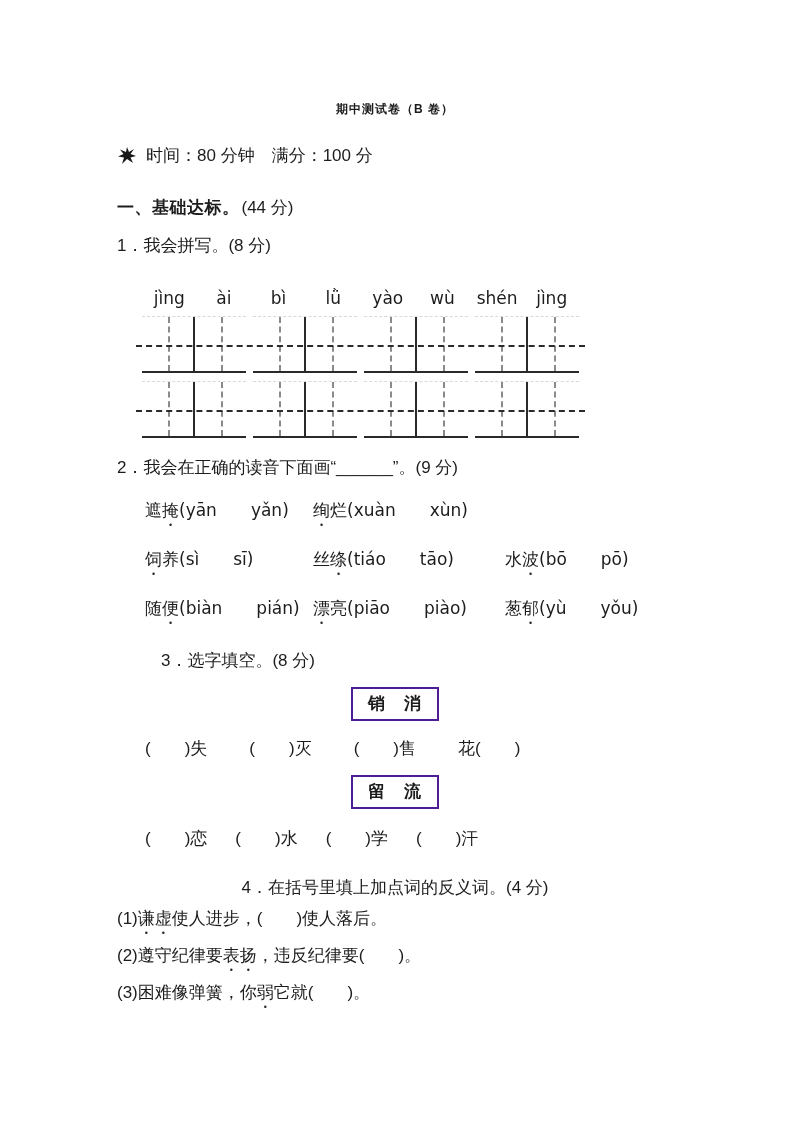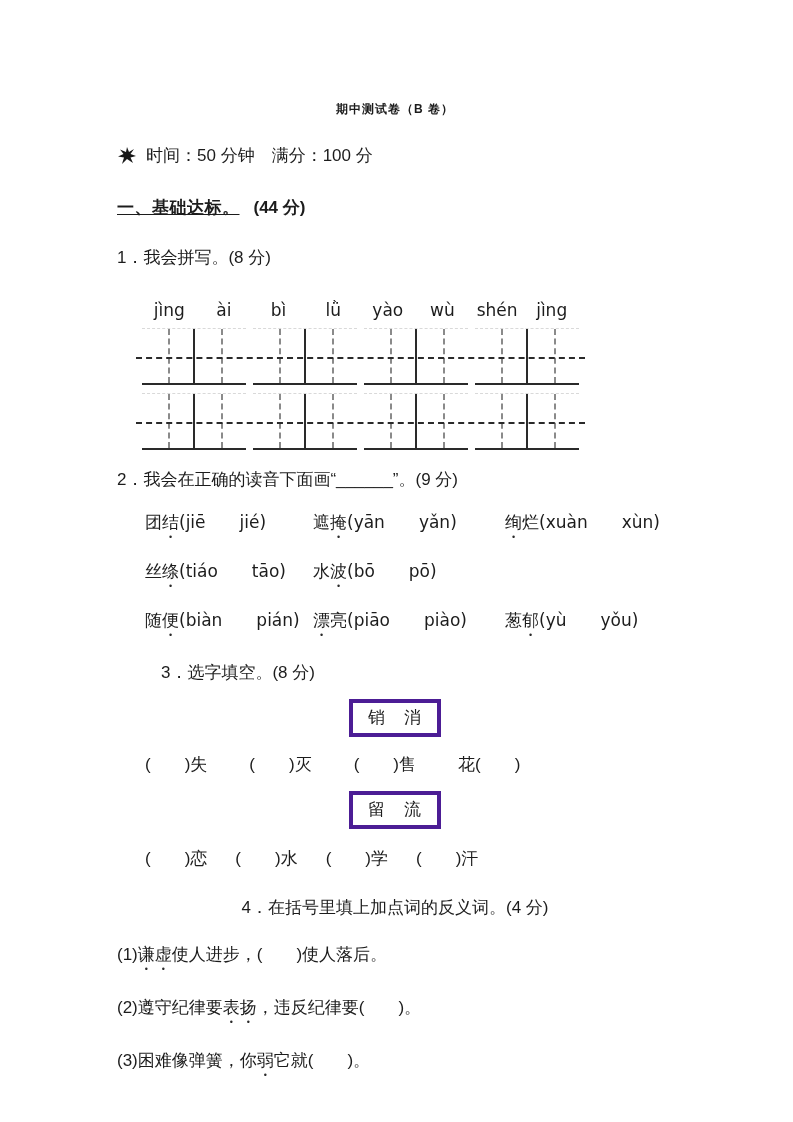--- a/index.html
+++ b/index.html
@@ -15,24 +15,24 @@
   .title {
     text-align:center; font-size:12px; font-weight:bold;
     letter-spacing:1px; line-height:26px;
   }
 
   .meta { display:flex; align-items:center; gap:9px; margin-top:21px; line-height:26px; }
   .ico { display:inline-flex; width:20px; height:20px; }
   .ico svg { width:20px; height:20px; }
 
   .sec-heading { margin-top:26px; font-size:17px; line-height:26px; }
-  .sec-heading .b { font-weight:bold; letter-spacing:0.5px;text-decoration:underline; }
-  .sec-heading .score { font-weight:700; margin-left:14px; }
-
-  .q-label { margin-top:24px; line-height:26px; }
+  .sec-heading .b { font-weight:bold; letter-spacing:0.5px; }
+  .sec-heading .score { font-weight:400; margin-left:2px; }
+
+  .q-label { margin-top:12px; line-height:26px; }
   .q-label.mt-lg { margin-top:20px;margin-left:44px; }
   .q-label.mt-xl { margin-top:22px;text-align:center; }
 
   .py { font-family:"DejaVu Sans", sans-serif; }
 
   .py-row { display:flex; width:437px; margin:28px 0 0 25px; }
   .py-row .py { flex:1; text-align:center; font-size:17px; line-height:22px; }
 
   .tian-row { position:relative; display:flex; gap:7px; width:437px; height:57px; margin:7px 0 0 25px; }
   .tian-group {
@@ -60,45 +60,45 @@
 
   .dot-under {
     -webkit-text-emphasis:filled dot #2a2a2a;
     text-emphasis:filled dot #2a2a2a;
     -webkit-text-emphasis-position:under right;
     text-emphasis-position:under right;
   }
 
   .charbox-wrap { display:flex; justify-content:center; margin-top:13px; }
   .charbox {
-    border:4px solid #4c1d95; padding:2px 15px; line-height:26px;
-    font-size:17px; letter-spacing:1px;
+    border:2px solid #4c1d95; padding:2px 15px; line-height:26px;
+    font-size:17px; letter-spacing:1px;font-weight:bold;
   }
   .fill-row { display:flex; margin:14px 0 0 28px; line-height:28px; white-space:pre; }
   .fill-row.g-lg { gap:42px; }
   .fill-row.g-sm { gap:28px; }
 
-  .sentence { margin-top:20px; line-height:28px; }
+  .sentence { margin-top:4px; line-height:28px; }
   .sentence:first-of-type { margin-top:11px; }
   .sentence .num { font-family:"Liberation Sans", sans-serif; }
 </style>
 </head>
 <body>
 
 <div class="sheet">
 
   <h1 class="title">期中测试卷（B 卷）</h1>
 
   <div class="meta">
     <span class="ico">
       <svg viewBox="0 0 20 20" xmlns="http://www.w3.org/2000/svg">
         <path d="M10 1 L12 6 L17 3 L13.5 8 L19 10 L13.5 11.5 L16 17 L10 13 L5 18 L7 11.5 L1 10.5 L6.5 8 L3 3.5 L9 6 Z" fill="#181818"></path>
       </svg>
     </span>
-    <span>时间：50 分钟　满分：100 分</span>
+    <span>时间：80 分钟　满分：100 分</span>
   </div>
 
   <div class="sec-heading">
     <span class="b">一、基础达标。</span><span class="score">(44 分)</span>
   </div>
 
   <div class="q-label">1．我会拼写。(8 分)</div>
 
   <div class="py-row">
     <span class="py">jìng</span>
@@ -148,26 +148,26 @@
       </div>
     <div class="tian-group">
         <div class="tian-cell"></div>
         <div class="tian-cell"></div>
       </div>
   </div>
 
   <div class="q-label" style="margin-top:17px;">2．我会在正确的读音下面画“______”。(9 分)</div>
 
   <div class="pair-row">
-    <span class="pair-item"><span>团</span><span class="dot-under">结</span><span></span><span class="py">(jiē　　jié)</span></span>
     <span class="pair-item"><span>遮</span><span class="dot-under">掩</span><span></span><span class="py">(yān　　yǎn)</span></span>
     <span class="pair-item"><span></span><span class="dot-under">绚</span><span>烂</span><span class="py">(xuàn　　xùn)</span></span>
   </div>
 
   <div class="pair-row">
+    <span class="pair-item"><span></span><span class="dot-under">饲</span><span>养</span><span class="py">(sì　　sī)</span></span>
     <span class="pair-item"><span>丝</span><span class="dot-under">绦</span><span></span><span class="py">(tiáo　　tāo)</span></span>
     <span class="pair-item"><span>水</span><span class="dot-under">波</span><span></span><span class="py">(bō　　pō)</span></span>
   </div>
 
   <div class="pair-row">
     <span class="pair-item"><span>随</span><span class="dot-under">便</span><span></span><span class="py">(biàn　　pián)</span></span>
     <span class="pair-item"><span></span><span class="dot-under">漂</span><span>亮</span><span class="py">(piāo　　piào)</span></span>
     <span class="pair-item"><span>葱</span><span class="dot-under">郁</span><span></span><span class="py">(yù　　yǒu)</span></span>
   </div>
 

